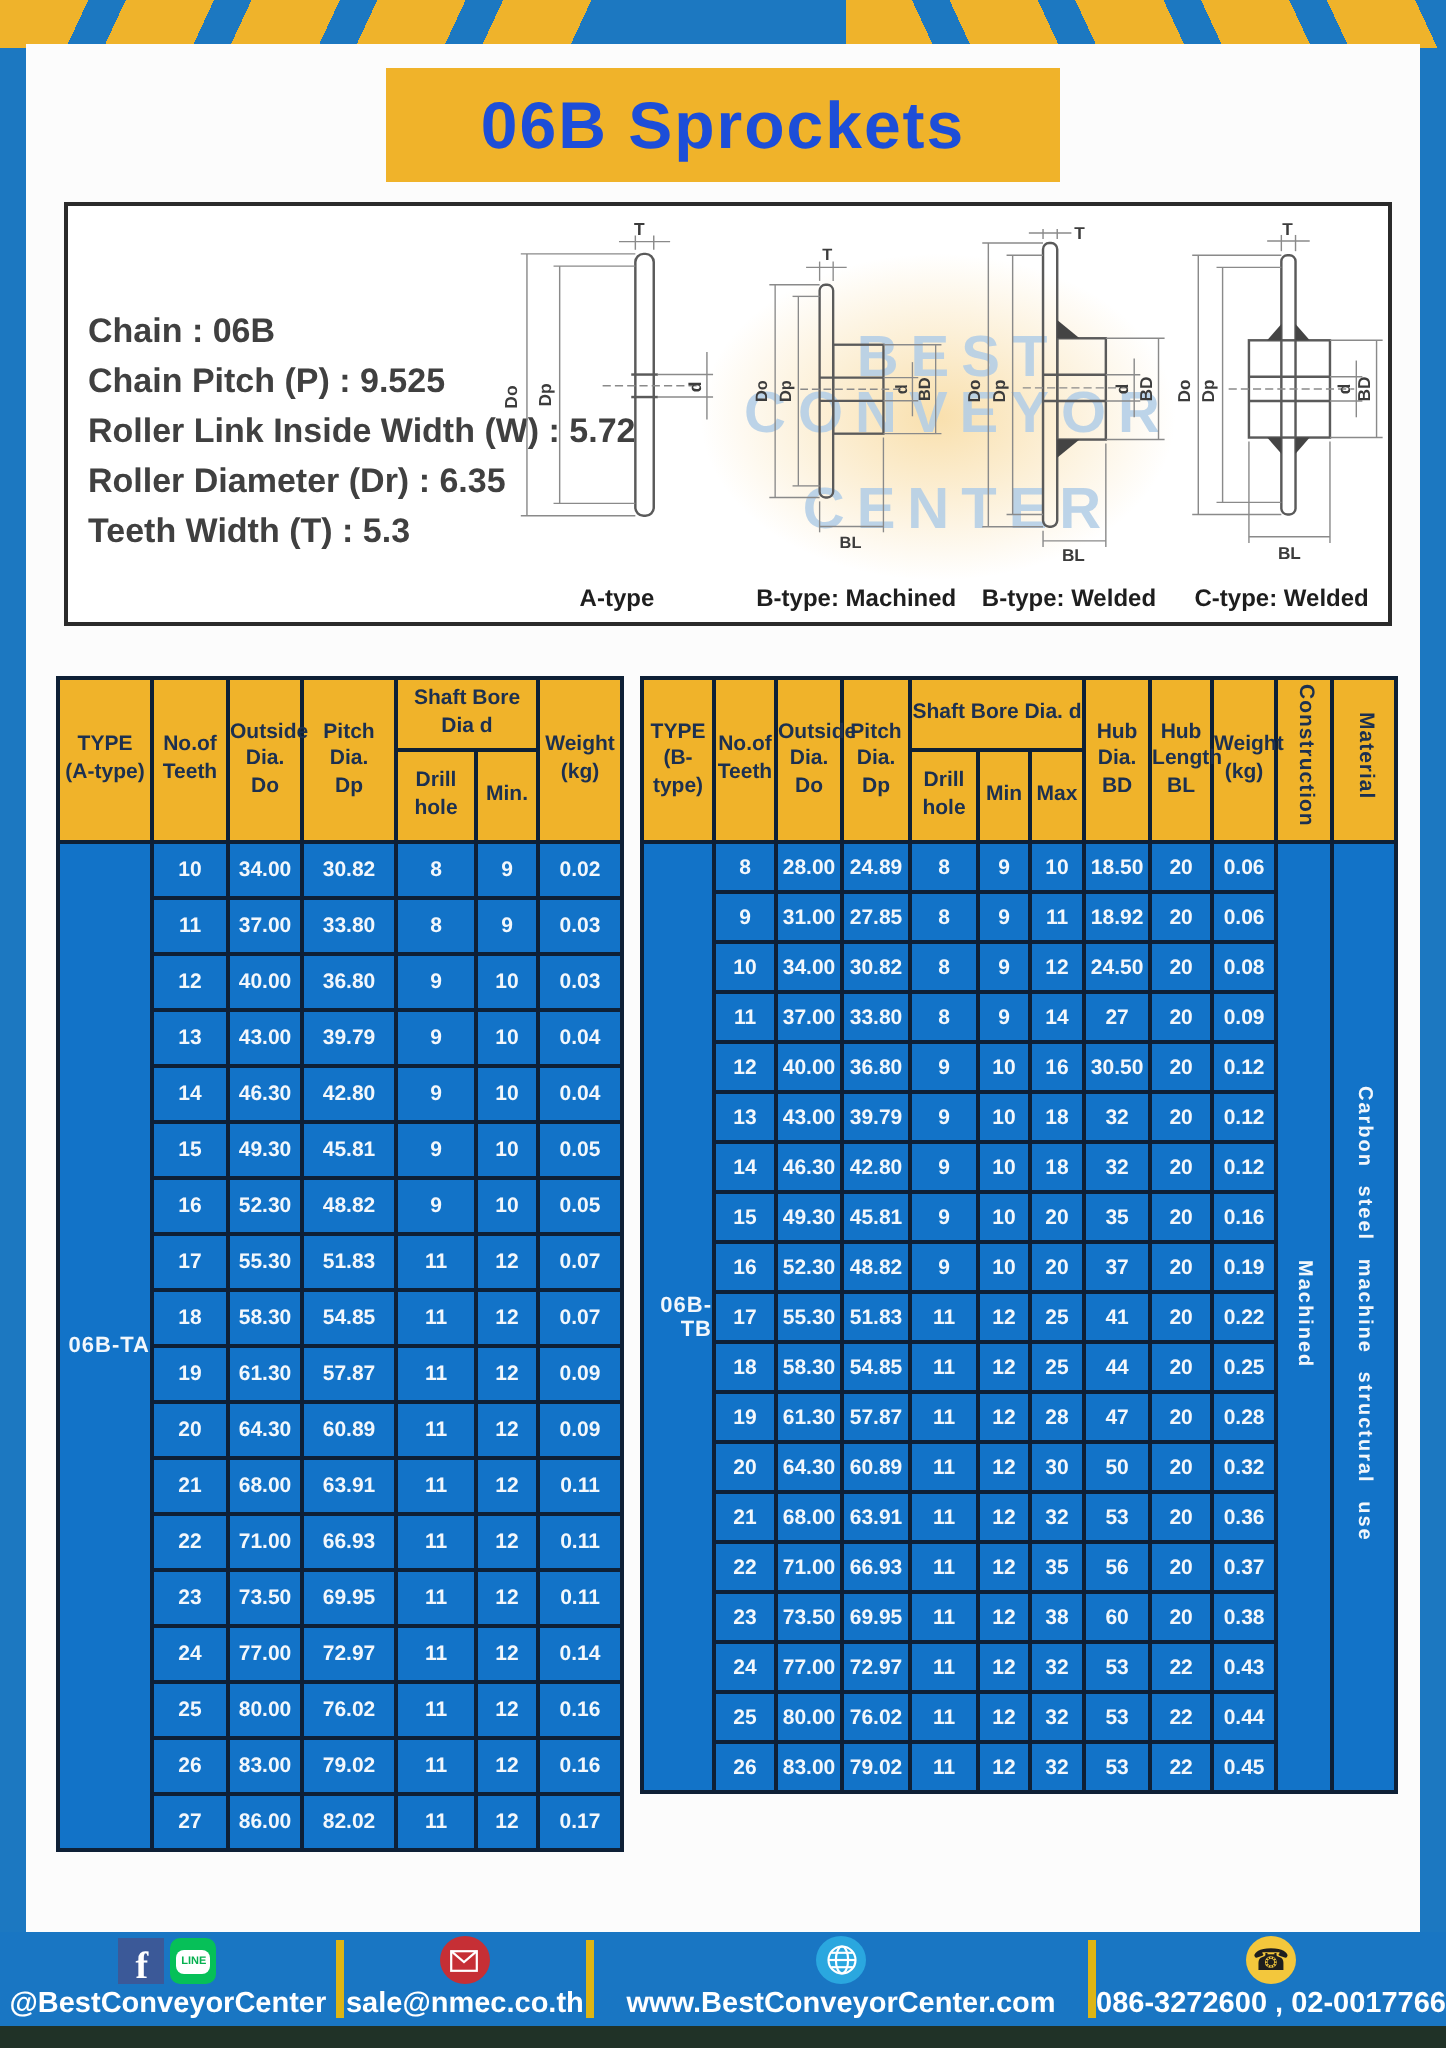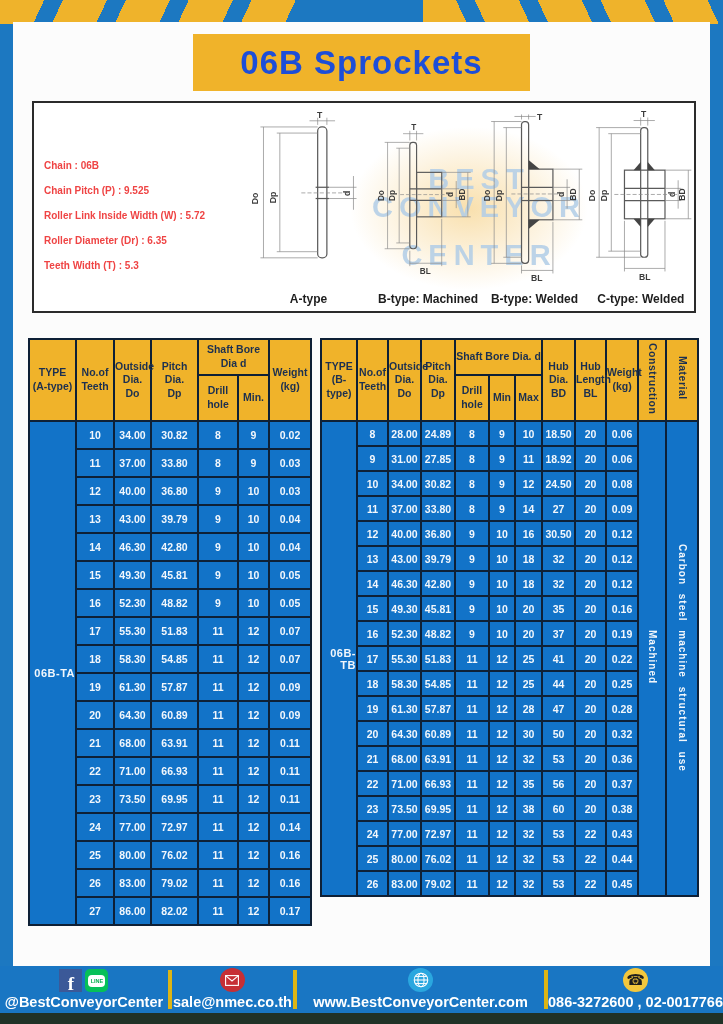--- a/index.html
+++ b/index.html
@@ -16,21 +16,21 @@
 
   .page { position:absolute; left:13px; top:22px; width:697px; height:944px; background:#fcfcfc; }
 
   .title-box { position:absolute; left:180px; top:12px; width:337px; height:57px;
     background:#f0b32a; display:flex; align-items:center; justify-content:center; }
   .title-box h1 { margin:0; font-size:33px; font-weight:bold; color:#1d4ed8; letter-spacing:1px; }
 
   .diagram-box { position:absolute; left:19px; top:79px; width:664px; height:212px;
     border:2px solid #2b2b2b; background:#ffffff; display:flex; overflow:hidden; }
   .spec-block { width:208px; padding:50px 0 0 10px; position:relative; z-index:2; flex:none; }
-  .spec-line { font-size:10px; font-weight:bold; color:#ef4444; line-height:25px; white-space:nowrap; }
+  .spec-line { font-size:17px; font-weight:bold; color:#404040; line-height:25px; white-space:nowrap; }
   .figure { flex:1; display:flex; flex-direction:column; align-items:center;
     justify-content:flex-end; position:relative; z-index:2; padding-bottom:3px; }
   .figure svg { flex:1; width:100%; height:178px; }
   .caption { font-size:12px; font-weight:bold; color:#1e1e1e; padding-bottom:2px; white-space:nowrap; }
 
   .watermark { position:absolute; left:290px; top:18px; width:310px; height:176px; z-index:1; pointer-events:none; }
   .wm-blob { position:absolute; left:25px; top:5px; width:240px; height:165px;
     background:radial-gradient(ellipse at center, rgba(244,198,106,.55), rgba(244,198,106,0) 70%); }
   .wm-line { position:absolute; width:100%; text-align:center; font-weight:bold;
     color:rgba(176,205,230,.85); letter-spacing:6px; font-size:29px; }

